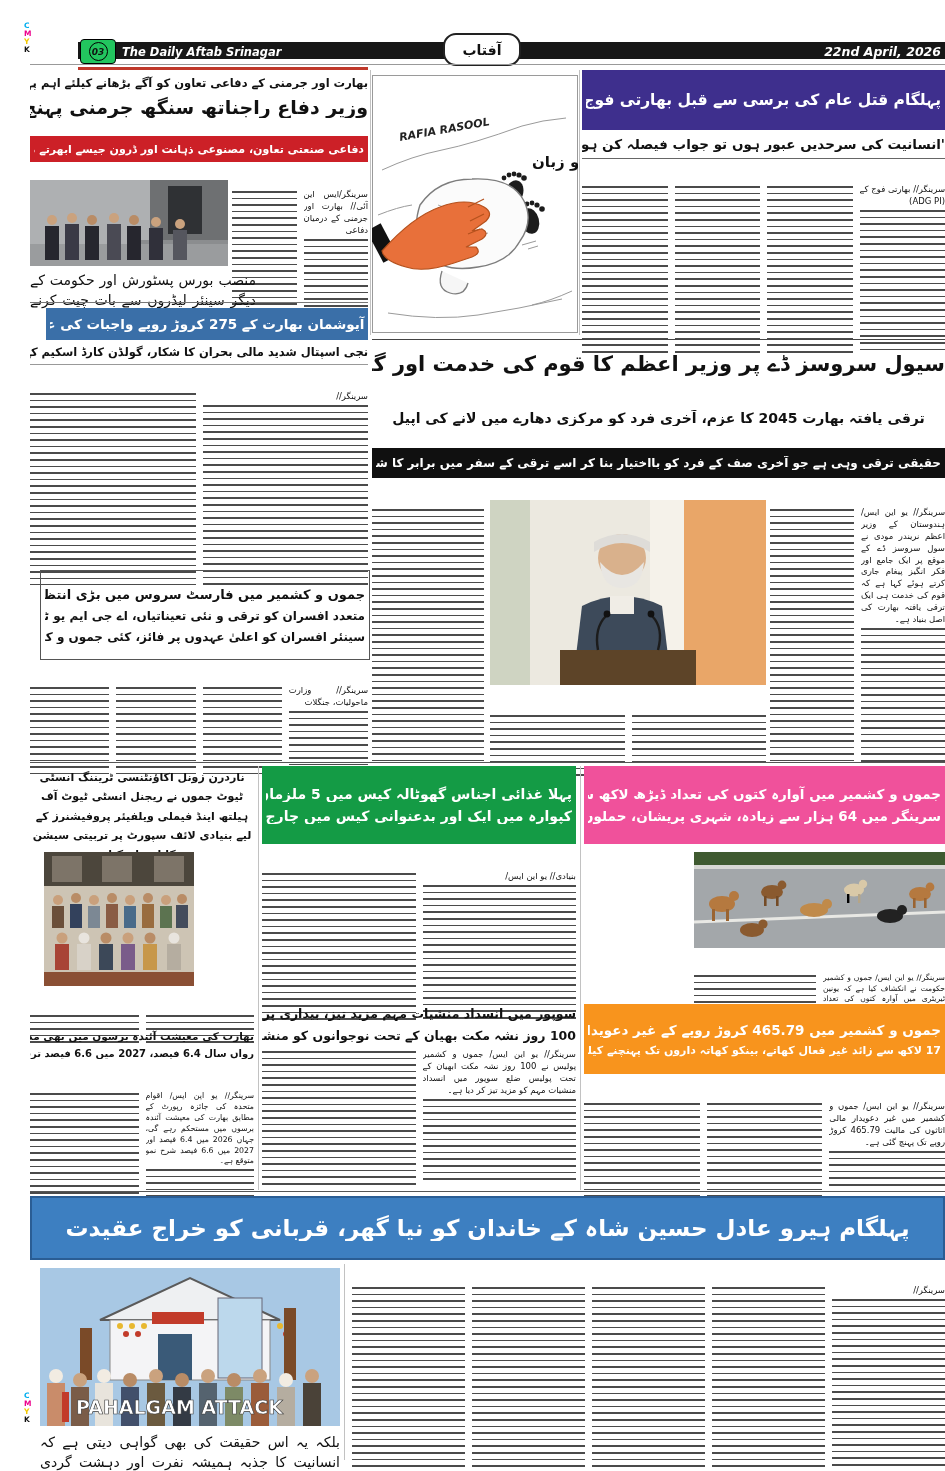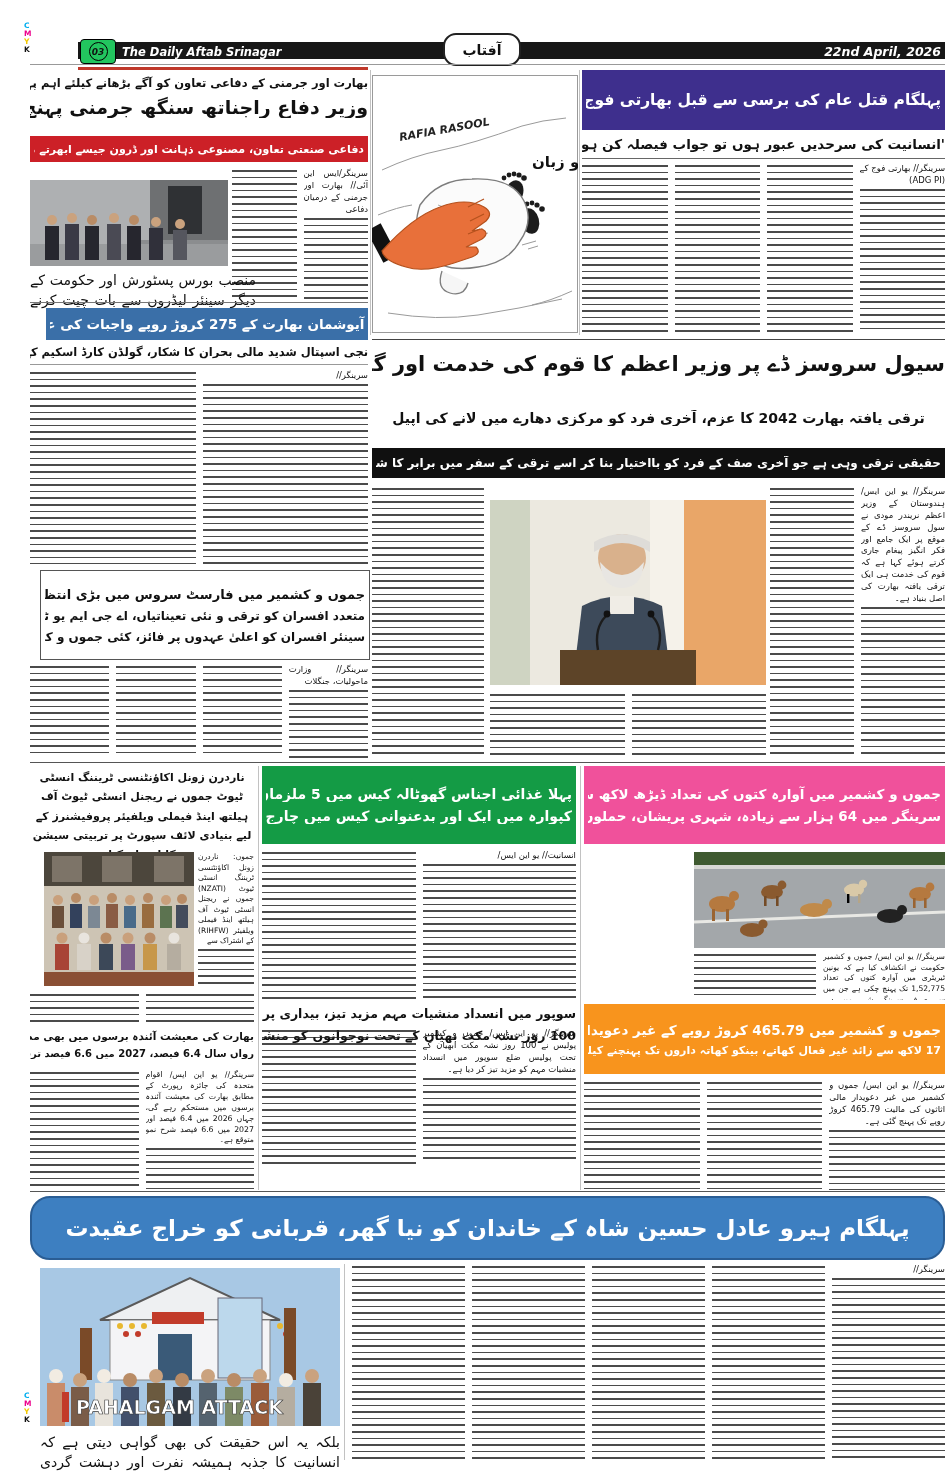--- a/index.html
+++ b/index.html
@@ -22,21 +22,21 @@
   
   .cbox{color:#fff;display:flex;flex-direction:column;align-items:center;justify-content:center;gap:6px;}
   .purple{background:#3e2f8d;}
   .redbox{background:#cc2027;}
   .bluebox{background:#3a6fa8;}
   .greenbox{background:#149b45;}
   .pinkbox{background:#f0519b;}
   .orangebox{background:#f8941d;}
   .bannerblue{background:#3d7fc1;border:2px solid #2a5d94;}
   
-  .tcols{display:flex;flex-direction:row-reverse;gap:7px;}
+  .tcols{display:flex;flex-direction:row-reverse;gap:7px;margin-top:21px;}
   .tcol{flex:1;display:flex;flex-direction:column;overflow:hidden;}
   .lead{font-size:8.5px;line-height:1.4;color:#101010;direction:rtl;text-align:justify;}
   .fill{flex:1;margin-top:2px;background:repeating-linear-gradient(to bottom,rgba(35,35,35,.82) 0 1.6px,transparent 1.6px 6.6px);}
   .cap{font-size:14px;line-height:1.45;direction:rtl;text-align:justify;color:#101010;}
   .hl{direction:rtl;font-weight:bold;}
   svg text{font-family:"DejaVu Sans",sans-serif;}
 </style>
 </head>
 <body>
 
@@ -189,21 +189,21 @@
     <div class="tcol">
         <div class="fill"></div>
       </div>
     <div class="tcol">
         <div class="fill"></div>
       </div>
   </div>
 
   <div class="abs hr" style="left:372px;top:339px;width:573px;background:#444;"></div>
   <div class="abs hl ctr nowrap" style="left:372px;top:352px;width:573px;font-size:21px;">سیول سروسز ڈے پر وزیر اعظم کا قوم کی خدمت اور گڈ گورننس پر زور</div>
-  <div class="abs hl ctr nowrap" style="left:372px;top:410px;width:573px;font-size:14px;">ترقی یافتہ بھارت 2042 کا عزم، آخری فرد کو مرکزی دھارے میں لانے کی اپیل</div>
+  <div class="abs hl ctr nowrap" style="left:372px;top:410px;width:573px;font-size:14px;">ترقی یافتہ بھارت 2045 کا عزم، آخری فرد کو مرکزی دھارے میں لانے کی اپیل</div>
   <div class="abs cbox" style="left:372px;top:448px;width:573px;height:30px;background:#101010;">
     <div class="hl nowrap" style="font-size:12px;max-width:565px;">حقیقی ترقی وہی ہے جو آخری صف کے فرد کو بااختیار بنا کر اسے ترقی کے سفر میں برابر کا شریک بنائے// وزیر اعظم نریندر مودی</div>
   </div>
   <div class="abs tcols" style="left:770px;top:486px;width:175px;height:272px;">
     <div class="tcol">
       <div class="lead">سرینگر// یو این ایس/ ہندوستان کے وزیر اعظم نریندر مودی نے سول سروسز ڈے کے موقع پر ایک جامع اور فکر انگیز پیغام جاری کرتے ہوئے کہا ہے کہ قوم کی خدمت ہی ایک ترقی یافتہ بھارت کی اصل بنیاد ہے۔</div>
       <div class="fill"></div>
     </div>
     <div class="tcol">
         <div class="fill"></div>
@@ -279,26 +279,20 @@
         <rect x="55" y="92" width="14" height="26" fill="#3c4858"></rect>
       <circle cx="84" cy="86" r="5.5" fill="#c9a07c"></circle>
         <rect x="77" y="92" width="14" height="26" fill="#7a5c8a"></rect>
       <circle cx="106" cy="86" r="5.5" fill="#b98c66"></circle>
         <rect x="99" y="92" width="14" height="26" fill="#c7974a"></rect>
       <circle cx="130" cy="86" r="5.5" fill="#e8e4de"></circle>
         <rect x="123" y="92" width="14" height="26" fill="#b5ada0"></rect>
     </g>
     <rect x="0" y="120" width="150" height="14" fill="#8a4f34"></rect>
   </svg>
-  <div class="abs tcols" style="left:198px;top:852px;width:56px;height:134px;">
-    <div class="tcol">
-      <div class="lead" style="font-size:7.5px;">جموں: ناردرن زونل اکاؤنٹنسی ٹریننگ انسٹی ٹیوٹ (NZATI) جموں نے ریجنل انسٹی ٹیوٹ آف ہیلتھ اینڈ فیملی ویلفیئر (RIHFW) کے اشتراک سے</div>
-      <div class="fill"></div>
-    </div>
-  </div>
   <div class="abs tcols" style="left:30px;top:992px;width:224px;height:30px;">
     <div class="tcol">
         <div class="fill"></div>
       </div>
     <div class="tcol">
         <div class="fill"></div>
       </div>
   </div>
   <div class="abs hl ctr nowrap" style="left:30px;top:1030px;width:224px;font-size:10.5px;">بھارت کی معیشت آئندہ برسوں میں بھی مضبوط رفتار برقرار رکھے گی</div>
   <div class="abs hl ctr nowrap" style="left:30px;top:1048px;width:224px;font-size:10px;">رواں سال 6.4 فیصد، 2027 میں 6.6 فیصد ترقی کا امکان// اقوام متحدہ</div>
@@ -311,21 +305,21 @@
         <div class="fill"></div>
       </div>
   </div>
 
   <div class="abs cbox greenbox" style="left:262px;top:766px;width:314px;height:78px;">
     <div class="hl nowrap" style="font-size:14px;max-width:306px;">پہلا غذائی اجناس گھوٹالہ کیس میں 5 ملزمان مجرم قرار</div>
     <div class="hl nowrap" style="font-size:14px;max-width:306px;">کپوارہ میں ایک اور بدعنوانی کیس میں چارج شیٹ داخل</div>
   </div>
   <div class="abs tcols" style="left:262px;top:850px;width:314px;height:150px;">
     <div class="tcol">
-      <div class="lead">انسانیت// یو این ایس/</div>
+      <div class="lead">بنیادی// یو این ایس/</div>
       <div class="fill"></div>
     </div>
     <div class="tcol">
         <div class="fill"></div>
       </div>
   </div>
   <div class="abs hl ctr nowrap" style="left:262px;top:1006px;width:314px;font-size:12.5px;">سوپور میں انسداد منشیات مہم مزید تیز، بیداری پروگراموں کا انعقاد</div>
   <div class="abs hl ctr nowrap" style="left:262px;top:1028px;width:314px;font-size:12.5px;">100 روز نشہ مکت بھیان کے تحت نوجوانوں کو منشیات سے دور رہنے کی تلقین</div>
   <div class="abs tcols" style="left:262px;top:1028px;width:314px;height:136px;">
     <div class="tcol">
@@ -390,21 +384,21 @@
     </div>
     <div class="tcol">
         <div class="fill"></div>
       </div>
     <div class="tcol">
         <div class="fill"></div>
       </div>
   </div>
 
   <div class="abs hr" style="left:30px;top:1191px;width:915px;background:#555;"></div>
-  <div class="abs cbox bannerblue" style="left:30px;top:1196px;width:911px;height:60px;border-radius:20px;">
+  <div class="abs cbox bannerblue" style="left:30px;top:1196px;width:911px;height:60px;">
     <div class="hl nowrap" style="font-size:23px;max-width:900px;">پہلگام ہیرو عادل حسین شاہ کے خاندان کو نیا گھر، قربانی کو خراجِ عقیدت</div>
   </div>
   <svg class="abs" style="left:40px;top:1268px;" width="300" height="158" viewBox="0 0 300 158">
     <rect width="300" height="158" fill="#a8c8e4"></rect>
     <polygon points="60,52 150,10 240,52" fill="#eef0f2" stroke="#5a5a5a" stroke-width="2"></polygon>
     <rect x="70" y="52" width="160" height="60" fill="#f4f4f6" stroke="#888"></rect>
     <rect x="178" y="30" width="44" height="80" fill="#bcd8ec" stroke="#667"></rect>
     <rect x="118" y="66" width="34" height="46" fill="#3a5a78"></rect>
     <rect x="112" y="44" width="52" height="12" fill="#c23b2a"></rect>
     <g fill="#e8b830">

